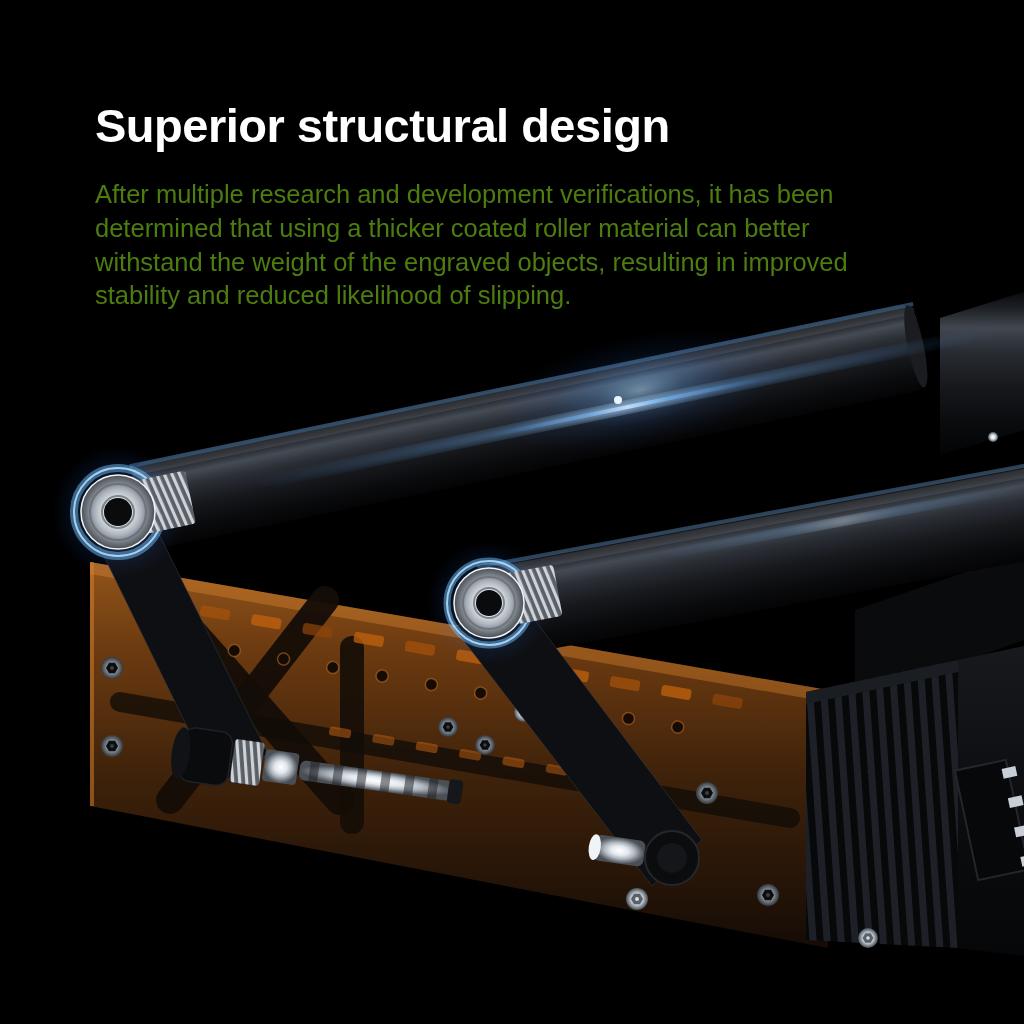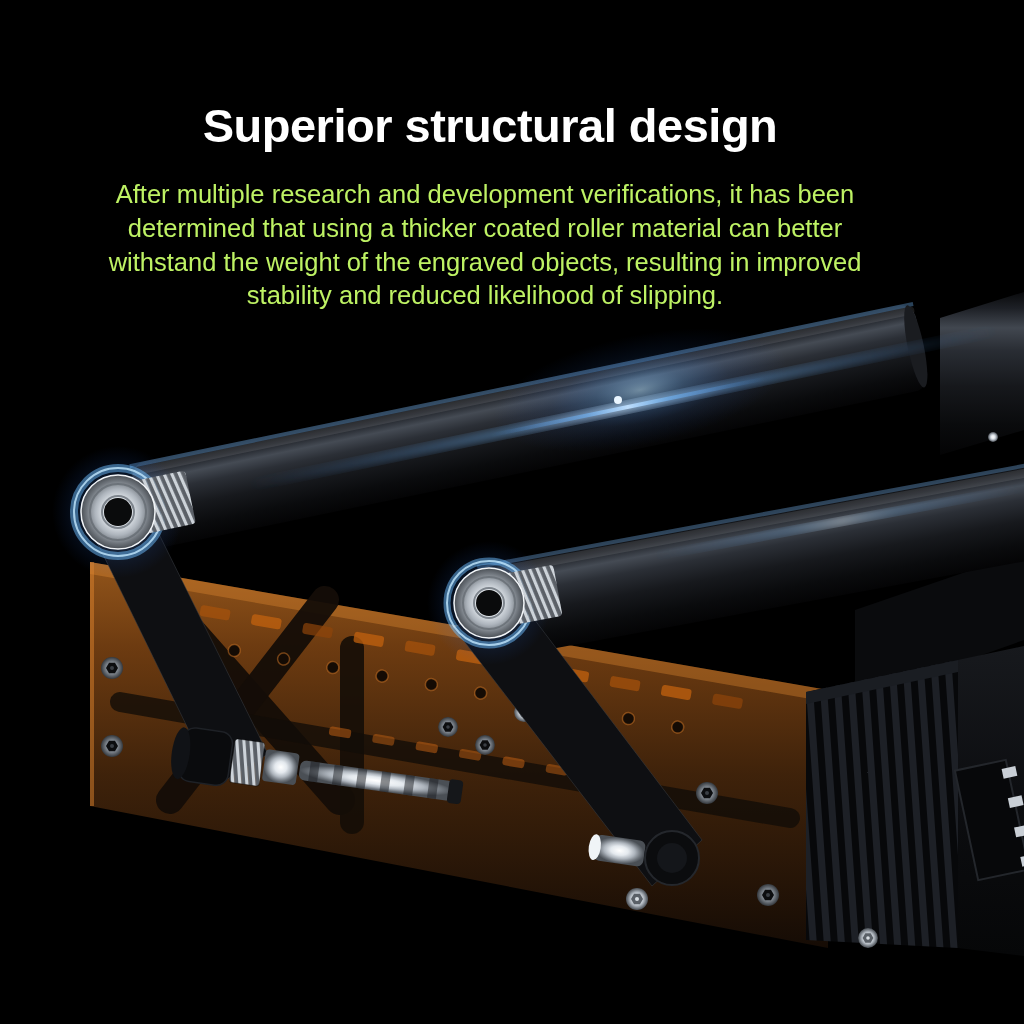--- a/index.html
+++ b/index.html
@@ -1,26 +1,26 @@
 <!DOCTYPE html>
 <html><head>
 <meta charset="utf-8">
 <style>
   html,body{margin:0;padding:0;background:#000;}
   .stage{
     position:relative;width:1024px;height:1024px;background:#000;
     overflow:hidden;font-family:"Liberation Sans",sans-serif;
   }
-  .content{position:absolute;left:85px;top:100px;width:810px;color:#fff;text-align:center;}
+  .content{position:absolute;left:95px;top:100px;width:810px;color:#fff;}
   .headline{
     margin:0 0 26px 0;font-size:47px;font-weight:700;letter-spacing:-0.5px;
     color:#ffffff;line-height:1.1;font-family:"Liberation Sans",sans-serif;
   }
   .bodycopy{
-    margin:0;font-size:25.5px;line-height:1.33;color:#bef264;font-weight:400;
+    margin:0;font-size:25.5px;line-height:1.33;color:#4d7c0f;font-weight:400;
     width:800px;
   }
   .illustration{position:absolute;left:0;top:0;width:1024px;height:1024px;}
 </style>
 </head>
 <body>
 
 <div class="stage">
 
   <svg class="illustration" viewBox="0 0 1024 1024" role="img" aria-label="3D render of a laser engraver rotary roller module: two long dark coated rollers angled up to the right, silver drive pulleys with glowing blue rings, black drive belts, a translucent amber chassis plate with slots and hex bolts, a tension knob with lead screw, and a finned stepper motor with wire connector on the right">

